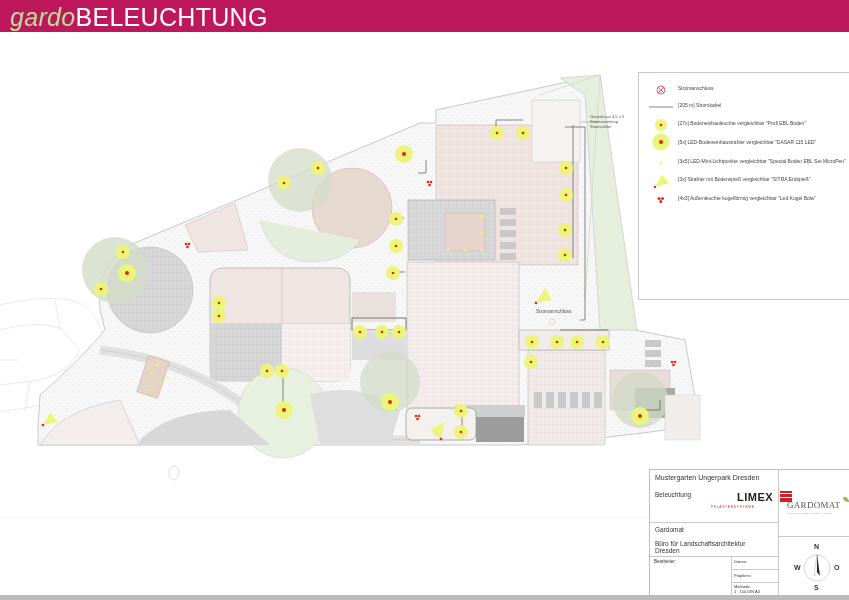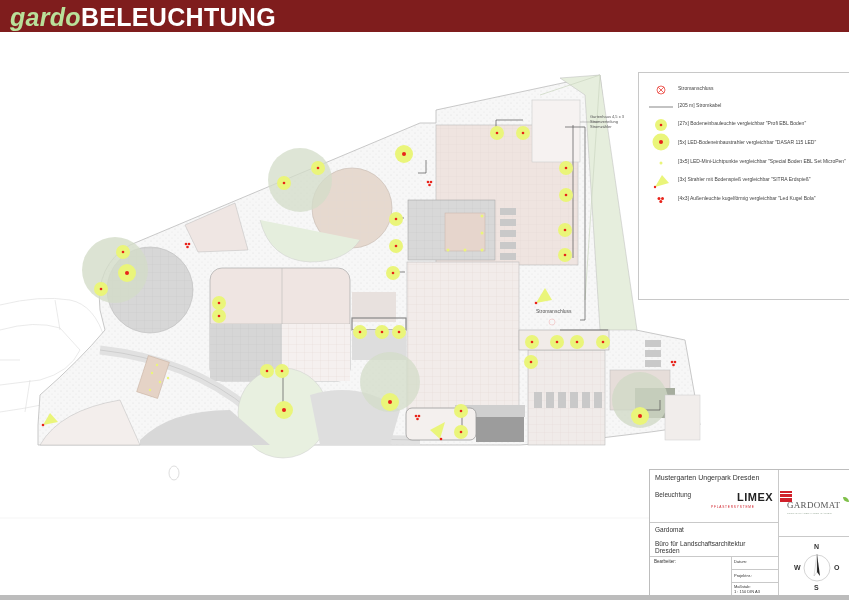--- a/index.html
+++ b/index.html
@@ -1,17 +1,17 @@
 <!DOCTYPE html>
 <html><head>
 <meta charset="utf-8">
 <style>
   html,body{margin:0;padding:0;}
   body{width:849px;height:600px;position:relative;overflow:hidden;background:#fff;font-family:"Liberation Sans",sans-serif;}
-  .header{position:absolute;left:0;top:0;width:849px;height:32px;background:#7f1d1d;font-weight:bold;}
+  .header{position:absolute;left:0;top:0;width:849px;height:32px;background:#be185d;}
   .header .brand{position:absolute;left:10px;top:3px;font-size:25px;line-height:28px;letter-spacing:0.3px;white-space:nowrap;}
   .header .brand .g{color:#b9e09a;font-style:italic;}
   .header .brand .b{color:#ffffff;}
   .footer-bar{position:absolute;left:0;top:595px;width:849px;height:5px;background:#bcbcbc;}
   .plan{position:absolute;left:0;top:32px;width:849px;height:563px;}
   .legend{position:absolute;left:638px;top:72px;width:211px;height:226px;border:1px solid #c8c8c8;border-right:none;background:#fff;}
   .leg-row{position:absolute;left:0;width:211px;height:14px;}
   .leg-sym{position:absolute;left:10px;width:24px;height:14px;display:flex;align-items:center;justify-content:center;}
   .leg-txt{position:absolute;left:39px;top:2px;font-size:5px;color:#444;white-space:nowrap;}
   .note{position:absolute;font-size:4px;color:#555;line-height:5px;white-space:nowrap;}

